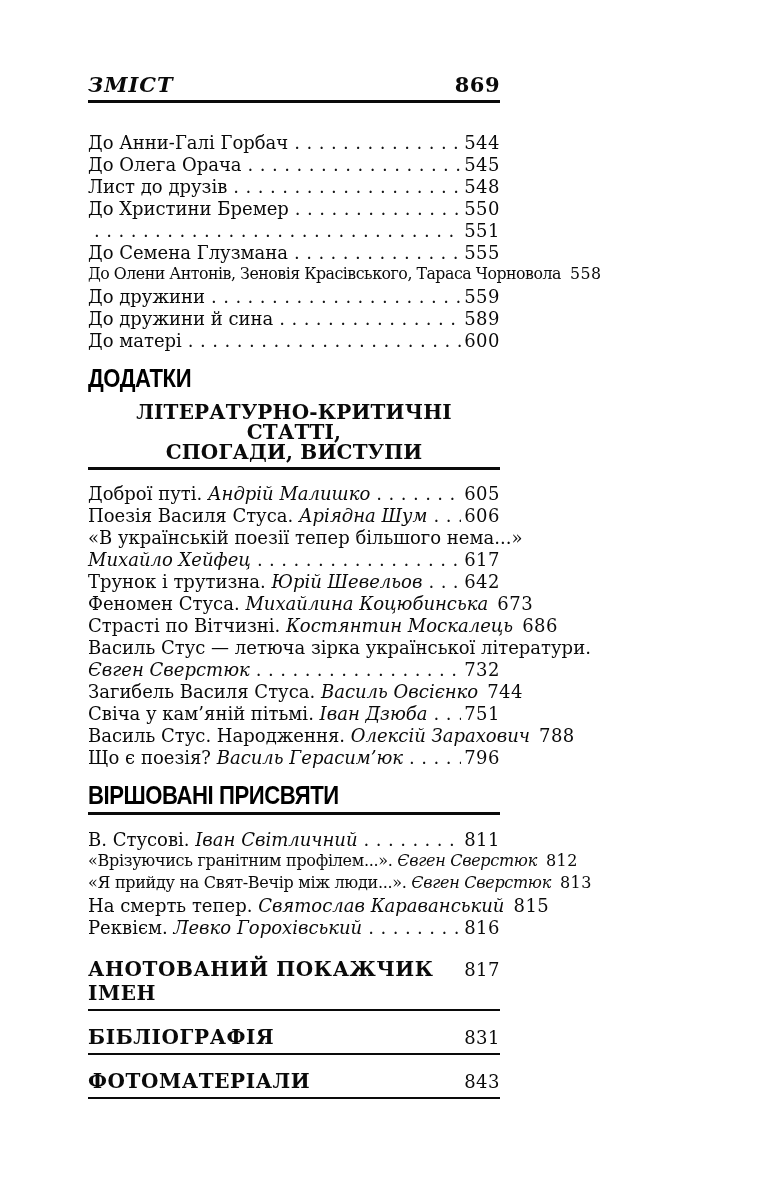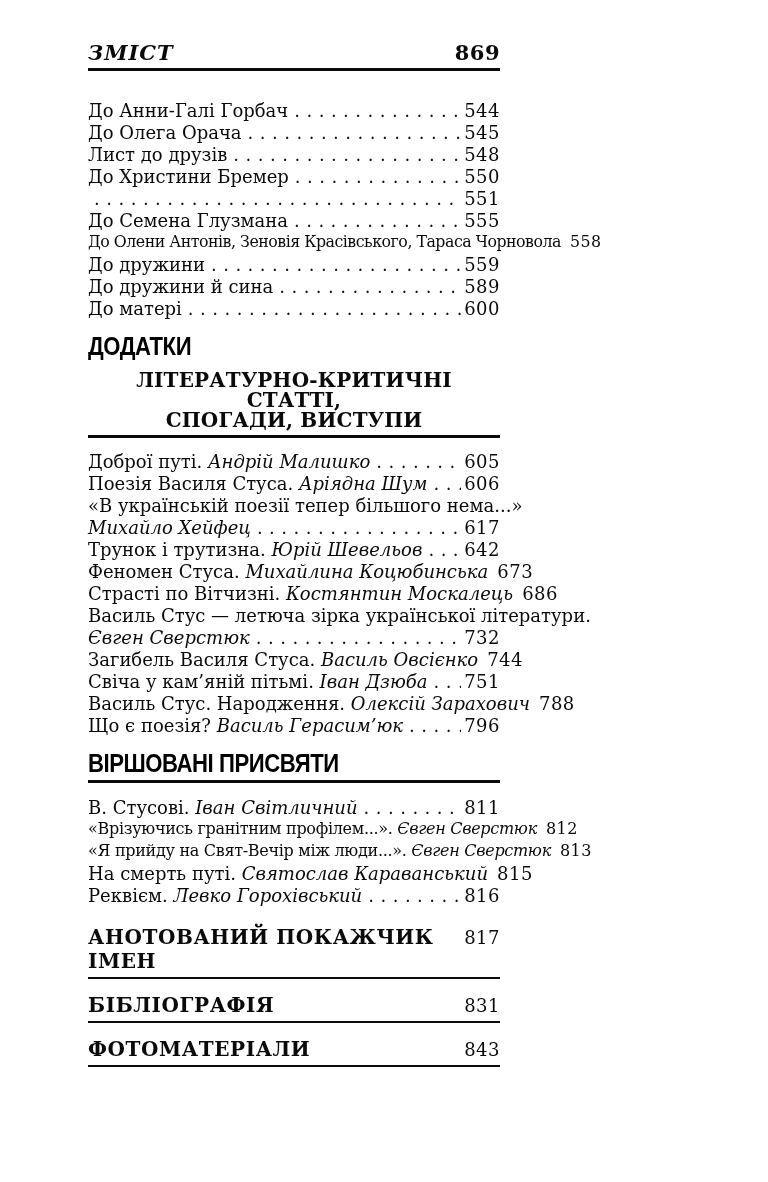--- a/index.html
+++ b/index.html
@@ -5,21 +5,21 @@
   html, body {
     margin: 0;
     padding: 0;
     background: #ffffff;
   }
   .sheet {
     position: relative;
     width: 615px;
     height: 1182px;
     box-sizing: border-box;
-    padding: 40px 115px 0 88px;
+    padding: 72px 115px 0 88px;
     background: #ffffff;
     color: #0a0a0a;
     font-family: "DejaVu Serif", serif;
     overflow: hidden;
   }
   
   .pghead {
     display: flex;
     justify-content: space-between;
     align-items: baseline;
@@ -245,21 +245,21 @@
           <span class="t"><span class="up">«Врізуючись гранітним профілем...». </span><span class="au">Євген Сверстюк</span></span>
           <span class="leader">..........................................................................................</span>
           <span class="pgn">812</span>
         </div>
         <div class="row tight">
           <span class="t"><span class="up">«Я прийду на Свят-Вечір між люди...». </span><span class="au">Євген Сверстюк</span></span>
           <span class="leader">..........................................................................................</span>
           <span class="pgn">813</span>
         </div>
         <div class="row">
-          <span class="t"><span class="up">На смерть путі. </span><span class="au">Святослав Караванський</span></span>
+          <span class="t"><span class="up">На смерть тепер. </span><span class="au">Святослав Караванський</span></span>
           <span class="leader">..........................................................................................</span>
           <span class="pgn">815</span>
         </div>
         <div class="row">
           <span class="t"><span class="up">Реквієм. </span><span class="au">Левко Горохівський</span></span>
           <span class="leader">..........................................................................................</span>
           <span class="pgn">816</span>
         </div>
       </div>
       <div class="index">

